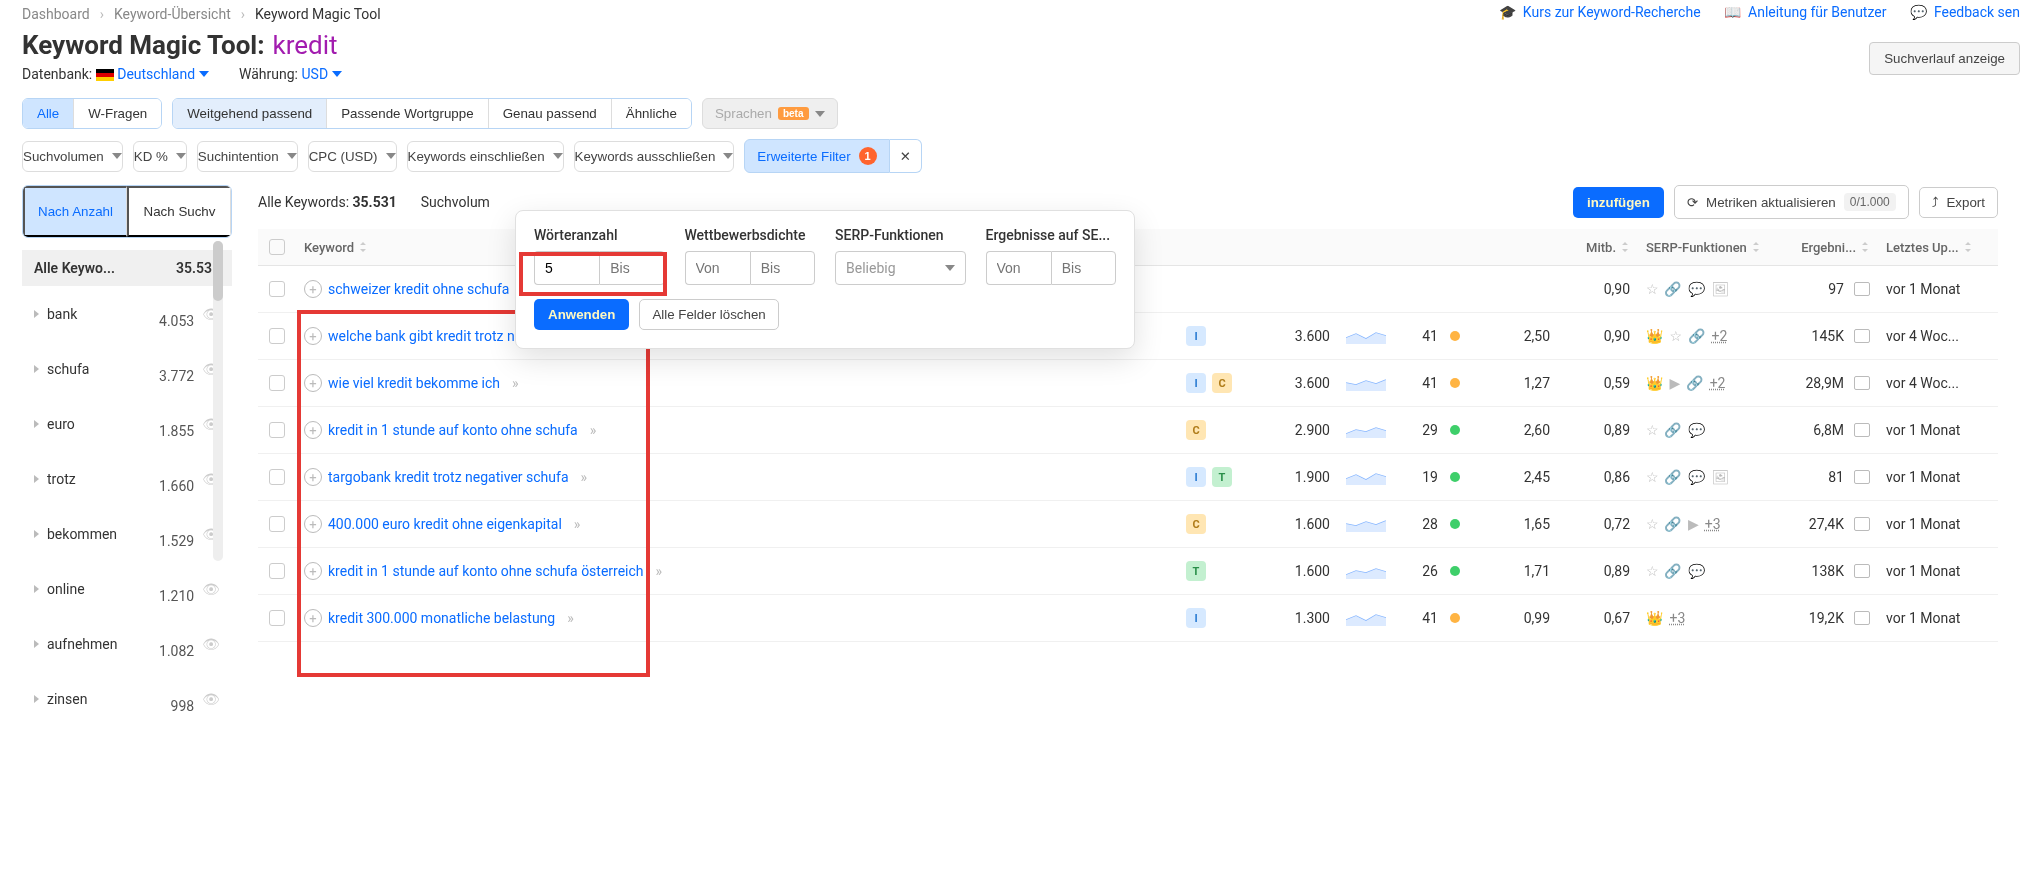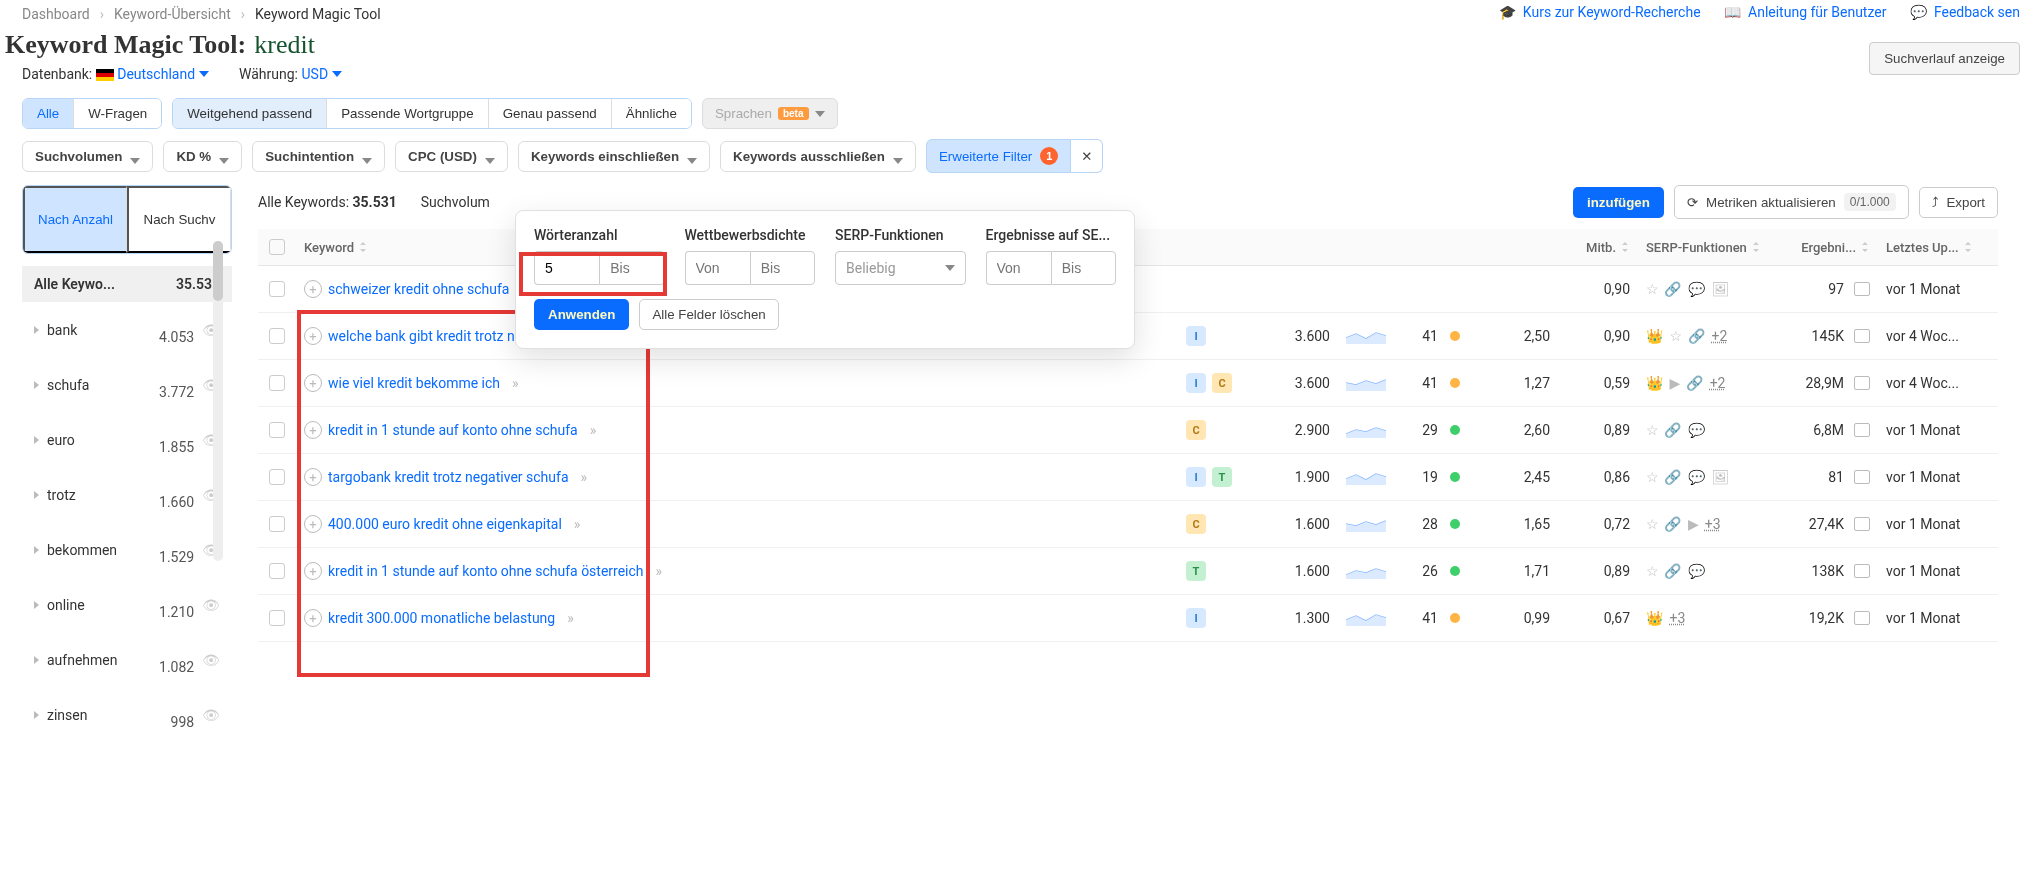--- a/index.html
+++ b/index.html
@@ -7,49 +7,49 @@
 a { text-decoration: none; }
 
 .breadcrumbs { padding: 6px 22px; display: flex; align-items: center; gap: 10px; color: #888; }
 .breadcrumbs .crumb { color: #888; }
 .breadcrumbs .current { color: #333; }
 .breadcrumbs .sep { color: #bbb; }
 
 .top-links { position: absolute; right: 0; top: 4px; display: flex; gap: 24px; color: #0a6cff; }
 .top-links a { color: #0a6cff; display: flex; align-items: center; gap: 6px; }
 
-.title-row { padding: 2px 5px 6px; display: flex; align-items: baseline; gap: 8px; font-family: Liberation Serif, serif; }
+.title-row { padding: 2px 22px 6px; display: flex; align-items: baseline; gap: 8px; }
 .title-row h1 { font-size: 26px; font-weight: 700; }
-.title-row .kw { font-size: 26px; color: #14532d; font-weight: 400; }
+.title-row .kw { font-size: 26px; color: #a21caf; font-weight: 400; }
 
 .meta-row { padding: 0 22px 16px; display: flex; gap: 30px; align-items: center; }
 .meta-row .label { color: #333; }
 .meta-row .link { color: #0a6cff; display: inline-flex; align-items: center; gap: 4px; }
 
 .history-btn { position: absolute; right: 0; top: 42px; padding: 8px 14px; border: 1px solid #ccc; background: #f5f5f5; border-radius: 4px; color: #444; }
 
 .tabs-row { padding: 0 22px 10px; display: flex; gap: 10px; align-items: flex-start; }
 .tab-group { display: inline-flex; border: 1px solid #b7d5f5; border-radius: 6px; overflow: hidden; }
 .tab-btn { padding: 7px 14px; background: #fff; border: none; cursor: pointer; color: #333; border-right: 1px solid #ddd; }
 .tab-btn:last-child { border-right: none; }
 .tab-btn.active { background: #cfe5ff; color: #0a6cff; }
 .tab-btn.active2 { background: #e3eefc; color: #333; }
 .lang-btn { padding: 7px 12px; border: 1px solid #ddd; border-radius: 6px; color: #aaa; display: inline-flex; align-items: center; gap: 6px; }
 .beta-badge { background: #ff9b3f; color: #fff; font-size: 10px; padding: 1px 5px; border-radius: 3px; font-weight: 700; }
 
 .filters-row { padding: 0 22px 12px; display: flex; gap: 10px; align-items: center; flex-wrap: wrap; position: relative; }
-.filter-btn { padding: 7px 12px; border: 1px solid #ddd; border-radius: 6px; background: #fff; display: inline-flex; align-items: flex-end; gap: 8px; color: #444; font-weight: bold; }
+.filter-btn { padding: 7px 0; border: 1px solid #ddd; border-radius: 6px; background: #fff; display: inline-flex; align-items: center; gap: 8px; color: #444; }
 .adv-filter { padding: 7px 12px; border: 1px solid #b7d5f5; border-radius: 6px 0 0 6px; background: #cfe5ff; color: #0a6cff; display: inline-flex; align-items: center; gap: 8px; }
 .adv-filter .badge-count { background: #ff642e; color: #fff; width: 18px; height: 18px; border-radius: 50%; display: inline-flex; align-items: center; justify-content: center; font-size: 11px; font-weight: 700; }
 .adv-close { border: 1px solid #b7d5f5; border-left: none; border-radius: 0 6px 6px 0; background: #fff; padding: 7px 10px; color: #444; }
 
 .body-layout { display: flex; gap: 0; padding: 0 22px; position: relative; }
 .sidebar { width: 210px; flex-shrink: 0; }
 .sb-tabs { display: flex; border: 1px solid #b7d5f5; border-radius: 6px; overflow: hidden; margin-bottom: 12px; }
-.sb-tabs .sb-tab { flex: 1; padding: 24px 10px; text-align: center; background: #fff; border-right: 1px solid #ddd; color: #333; }
+.sb-tabs .sb-tab { flex: 1; padding: 16px 10px; text-align: center; background: #fff; border-right: 1px solid #ddd; color: #333; }
 .sb-tabs .sb-tab.active { background: #cfe5ff; color: #0a6cff; }
 .sb-header { background: #f0f0f0; padding: 10px 12px; display: flex; justify-content: space-between; font-weight: 600; color: #333; }
 .sb-item { padding: 12px 12px; display: flex; align-items: center; gap: 8px; color: #333; }
 .sb-item .chev { color: #bbb; }
 .sb-item .name { flex: 1; }
 .sb-item .count { color: #555; margin-top: 15px; }
 .sb-item .eye { color: #ccc; }
 .scrollbar { position: absolute; left: 213px; top: 56px; width: 10px; height: 320px; background: #eee; border-radius: 5px; }
 .scrollbar-thumb { width: 10px; height: 60px; background: #ccc; border-radius: 5px; }
 

